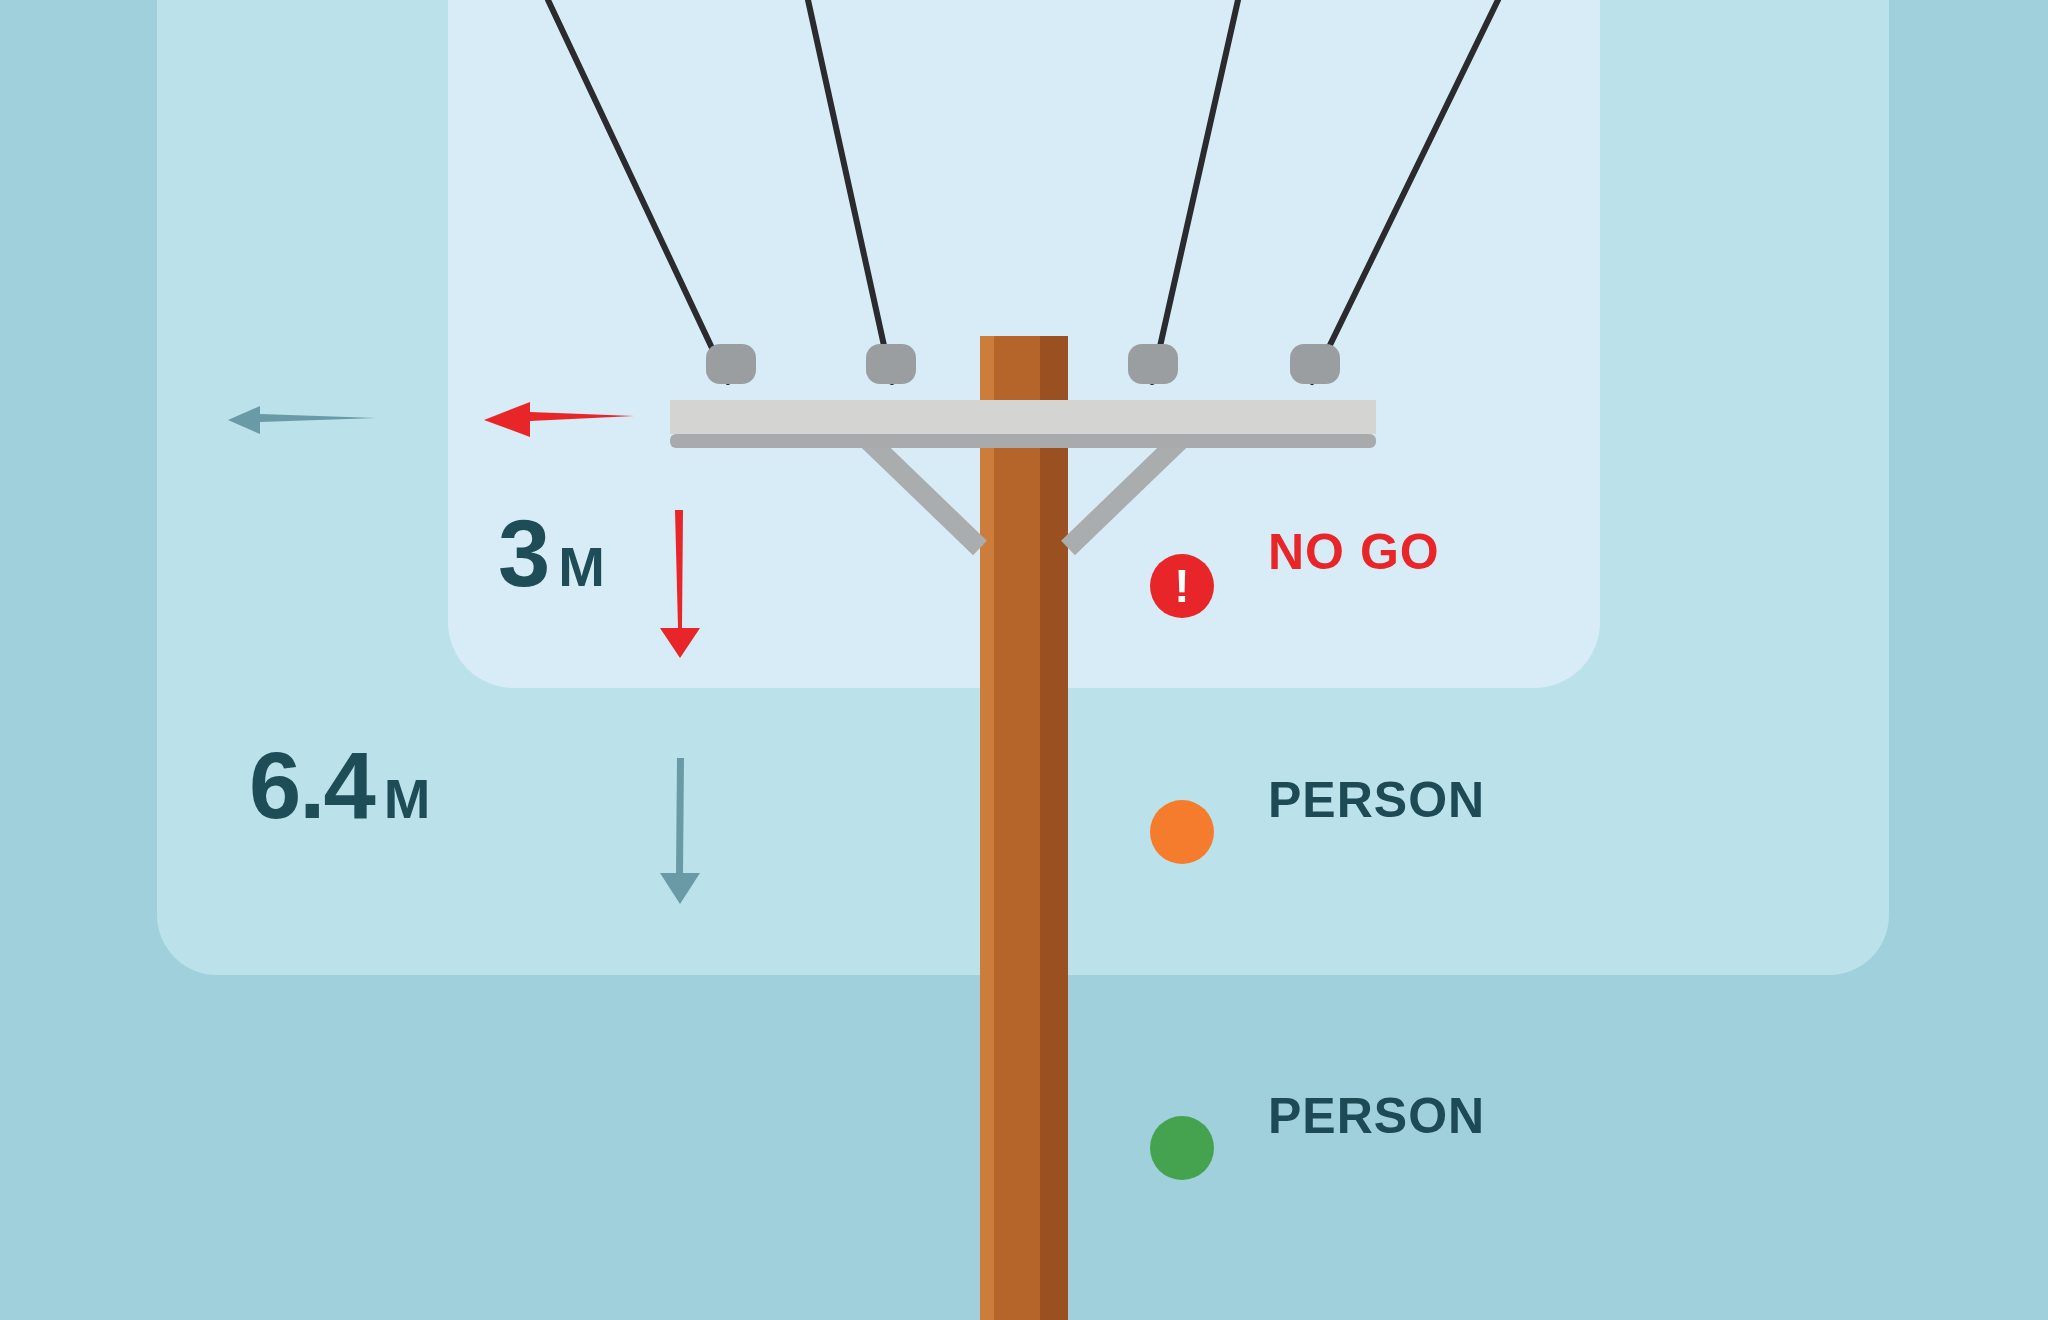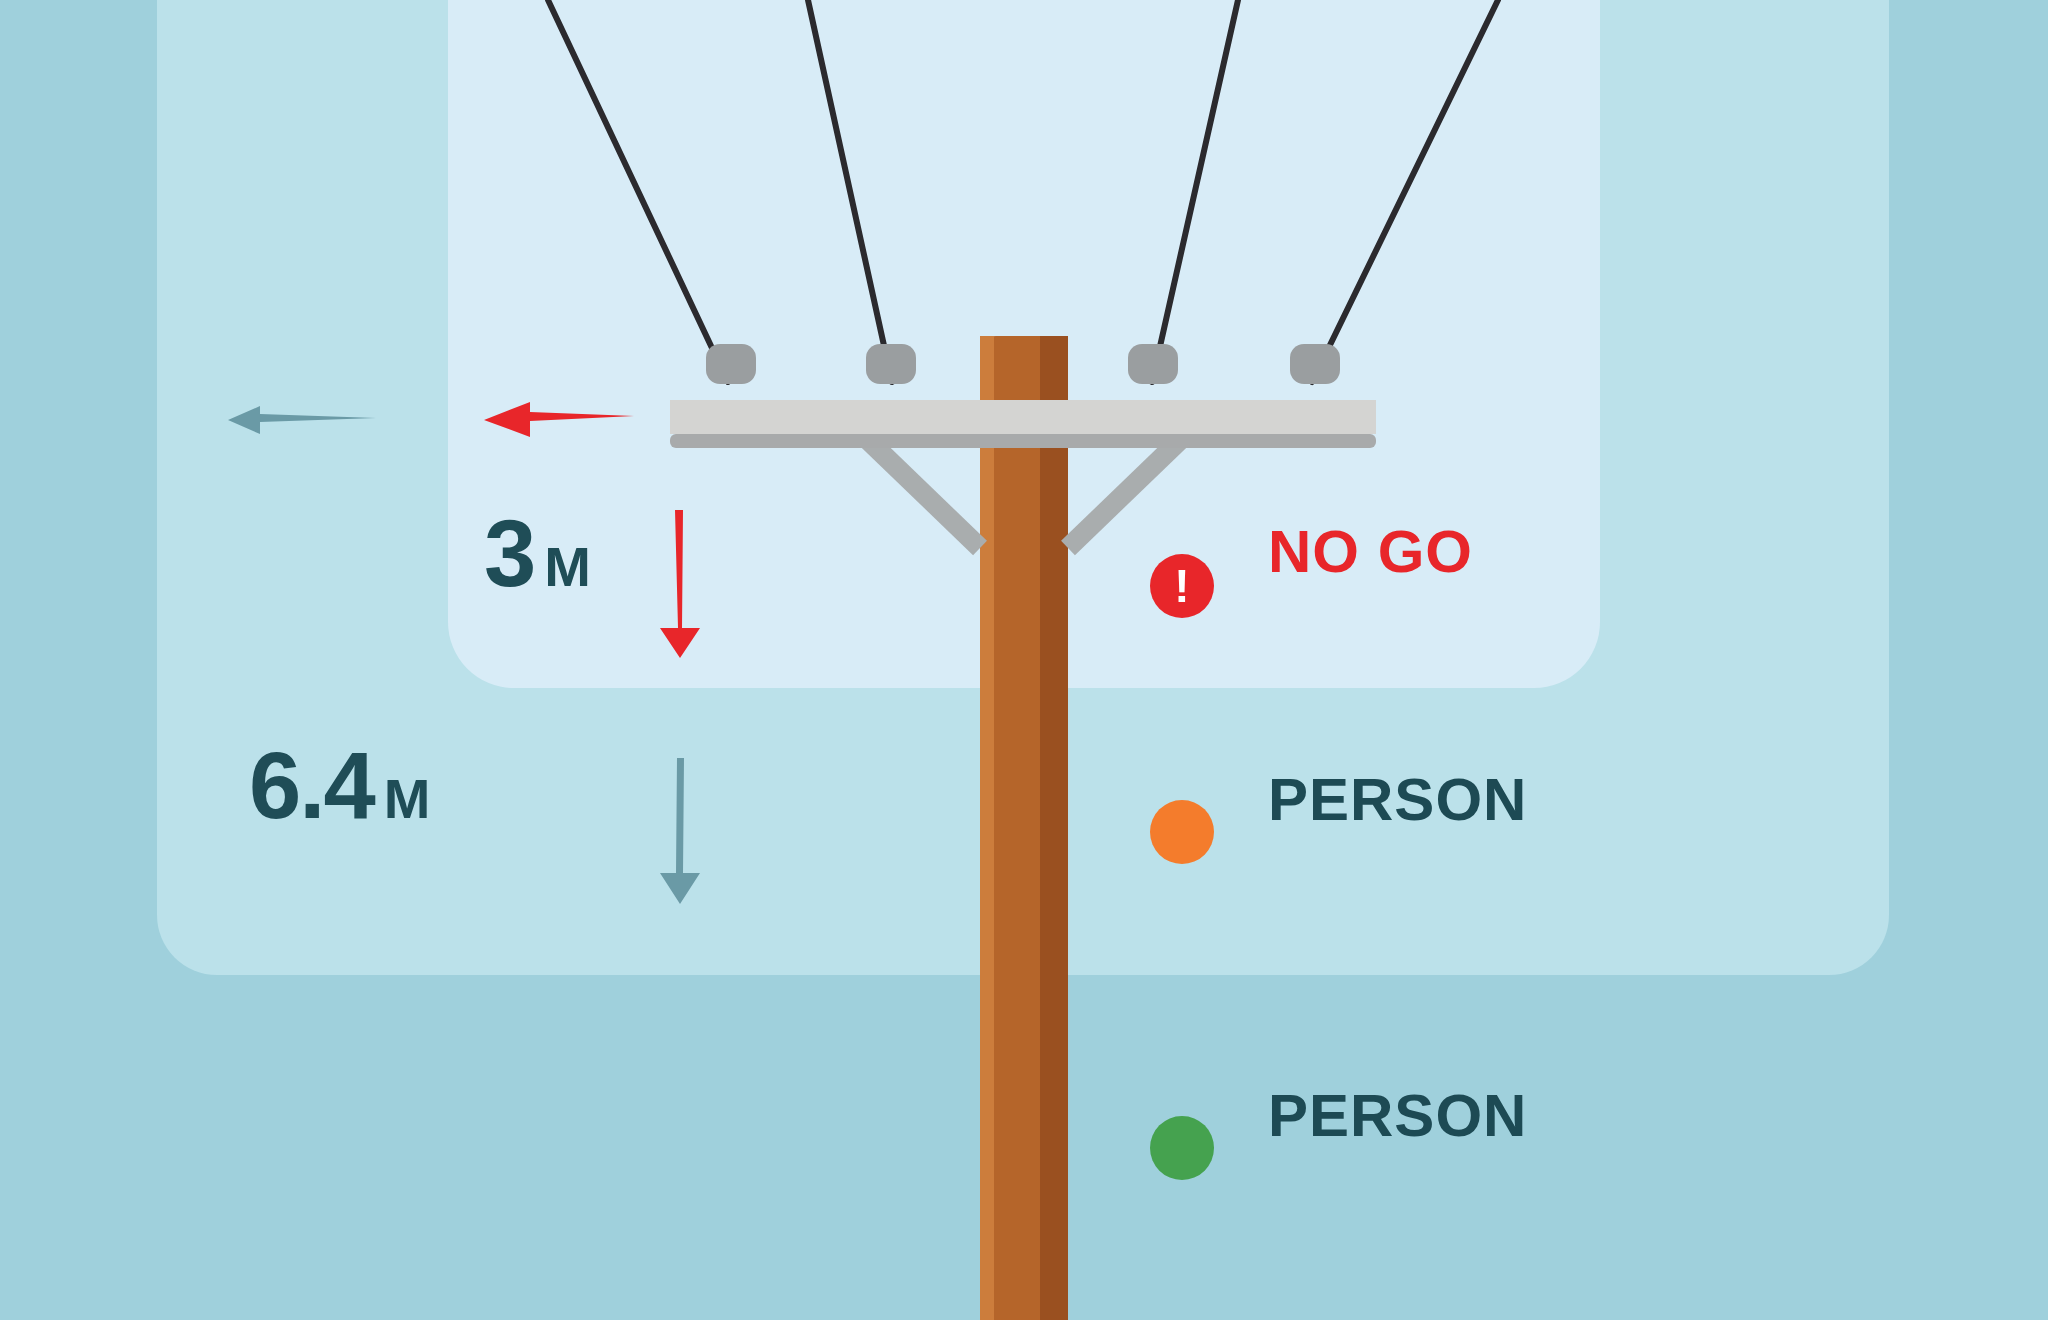--- a/index.html
+++ b/index.html
@@ -11,25 +11,25 @@
   .zone-outer {
     position: absolute; left: 157px; top: 0; width: 1732px; height: 975px;
     background: #bbe1ea; border-radius: 0 0 60px 60px;
   }
   .zone-inner {
     position: absolute; left: 448px; top: 0; width: 1152px; height: 688px;
     background: #d8ecf7; border-radius: 0 0 66px 66px;
   }
   svg.art { position: absolute; left: 0; top: 0; }
   .label { position: absolute; font-weight: bold; color: #1f4d57; white-space: nowrap; }
-  .dist-3 { left: 484px; top: 500px; }
+  .dist-3 { left: 498px; top: 500px; }
   .dist-64 { left: 238px; top: 732px; margin-left: 11px; }
   .big-num { font-size: 94px; letter-spacing: -2px; }
   .unit { font-size: 56px; margin-left: 10px; }
-  .legend-text { position: absolute; font-weight: bold; font-size: 60px; line-height: 64px; letter-spacing: 1px; }
+  .legend-text { position: absolute; font-weight: bold; font-size: 50px; line-height: 64px; letter-spacing: 1px; }
   .nogo-text { left: 1268px; top: 520px; color: #e8262a; }
   .auth-text { left: 1268px; top: 768px; color: #1d4a54; }
   .unauth-text { left: 1268px; top: 1084px; color: #1d4a54; }
   .dot { position: absolute; width: 64px; height: 64px; border-radius: 50%; }
   .dot-nogo { left: 1150px; top: 554px; background: #e8262a; color: #fff; font-weight: bold; font-size: 46px; text-align: center; line-height: 64px; }
   .dot-auth { left: 1150px; top: 800px; background: #f47c2c; }
   .dot-unauth { left: 1150px; top: 1116px; background: #45a24f; }
 </style>
 </head>
 <body>

